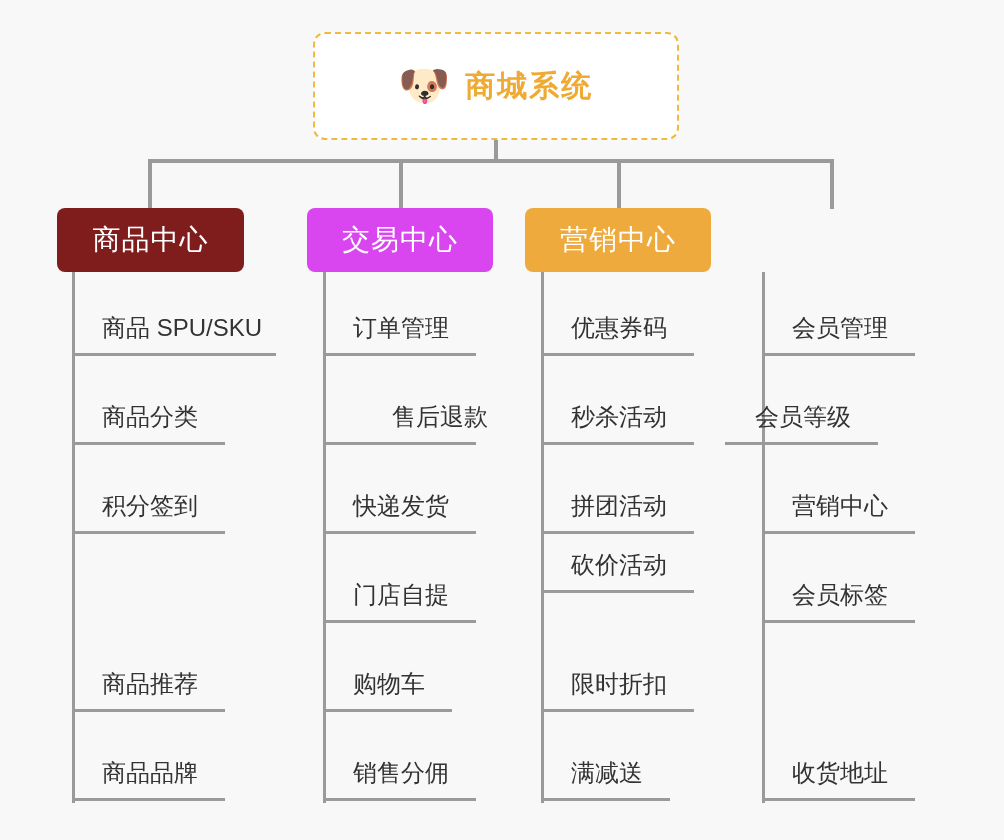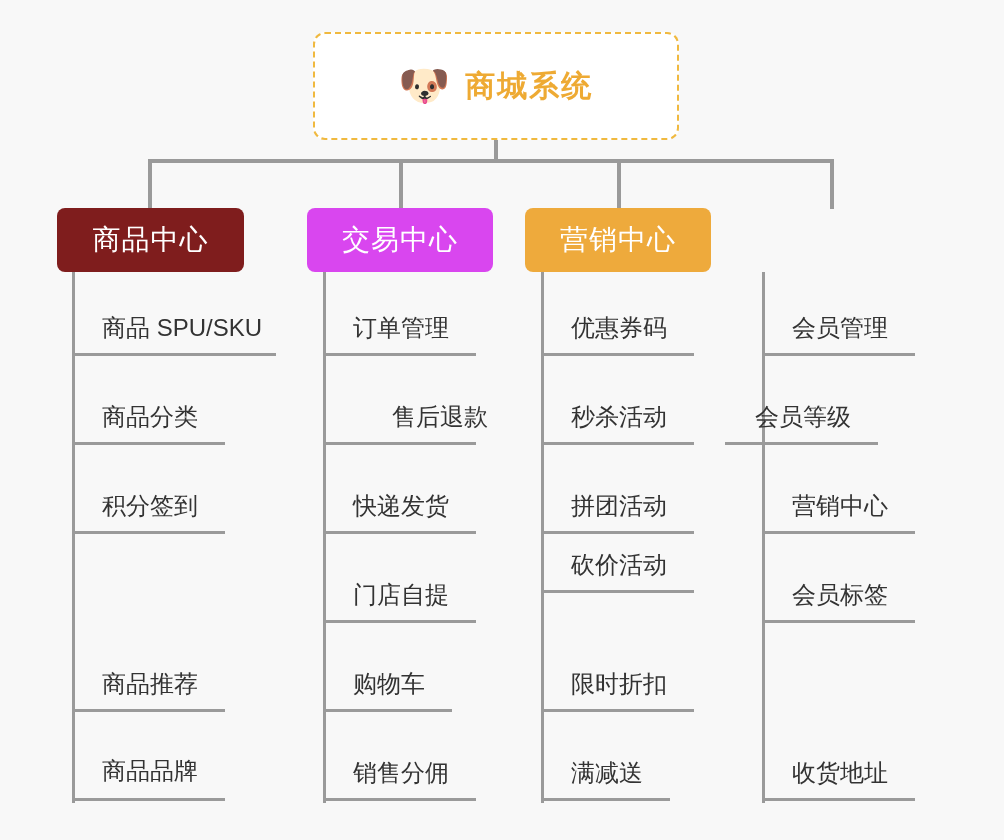--- a/index.html
+++ b/index.html
@@ -128,21 +128,21 @@
   </div>
   <div class="leaf" style="left: 72px; top: 397px; width: 153px; border-bottom-color: rgb(154, 154, 154);">
     <span class="leaf-label">商品分类</span>
   </div>
   <div class="leaf" style="left: 72px; top: 486px; width: 153px; border-bottom-color: rgb(154, 154, 154);">
     <span class="leaf-label">积分签到</span>
   </div>
   <div class="leaf" style="left: 72px; top: 664px; width: 153px; border-bottom-color: rgb(154, 154, 154);">
     <span class="leaf-label">商品推荐</span>
   </div>
-  <div class="leaf" style="left: 72px; top: 753px; width: 153px; border-bottom-color: rgb(154, 154, 154); font-family: Liberation Mono, monospace;">
+  <div class="leaf" style="left: 72px; top: 753px; width: 153px; border-bottom-color: rgb(154, 154, 154);">
     <span class="leaf-label">商品品牌</span>
   </div>
 
   <div class="cat-box" style="left: 307px; top: 208px; width: 186px; background: #d946ef;">
     <span class="cat-label">交易中心</span>
   </div>
   <div class="leaf-stem" style="left: 323px; top: 272px; height: 531px; background: rgb(154, 154, 154);"></div>
   <div class="leaf" style="left: 323px; top: 308px; width: 153px; border-bottom-color: rgb(154, 154, 154);">
     <span class="leaf-label">订单管理</span>
   </div>

